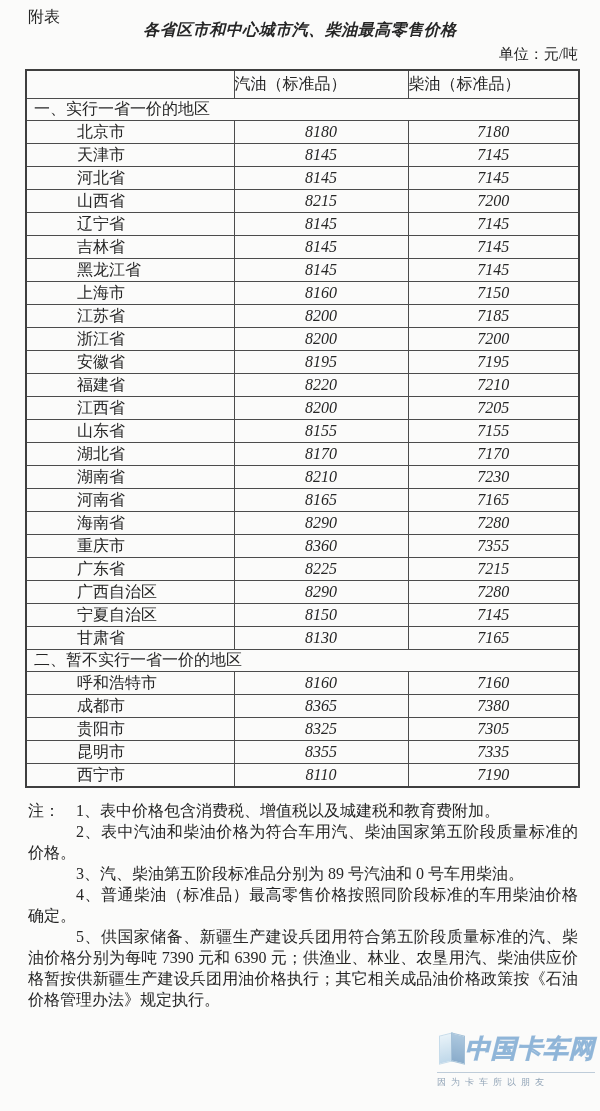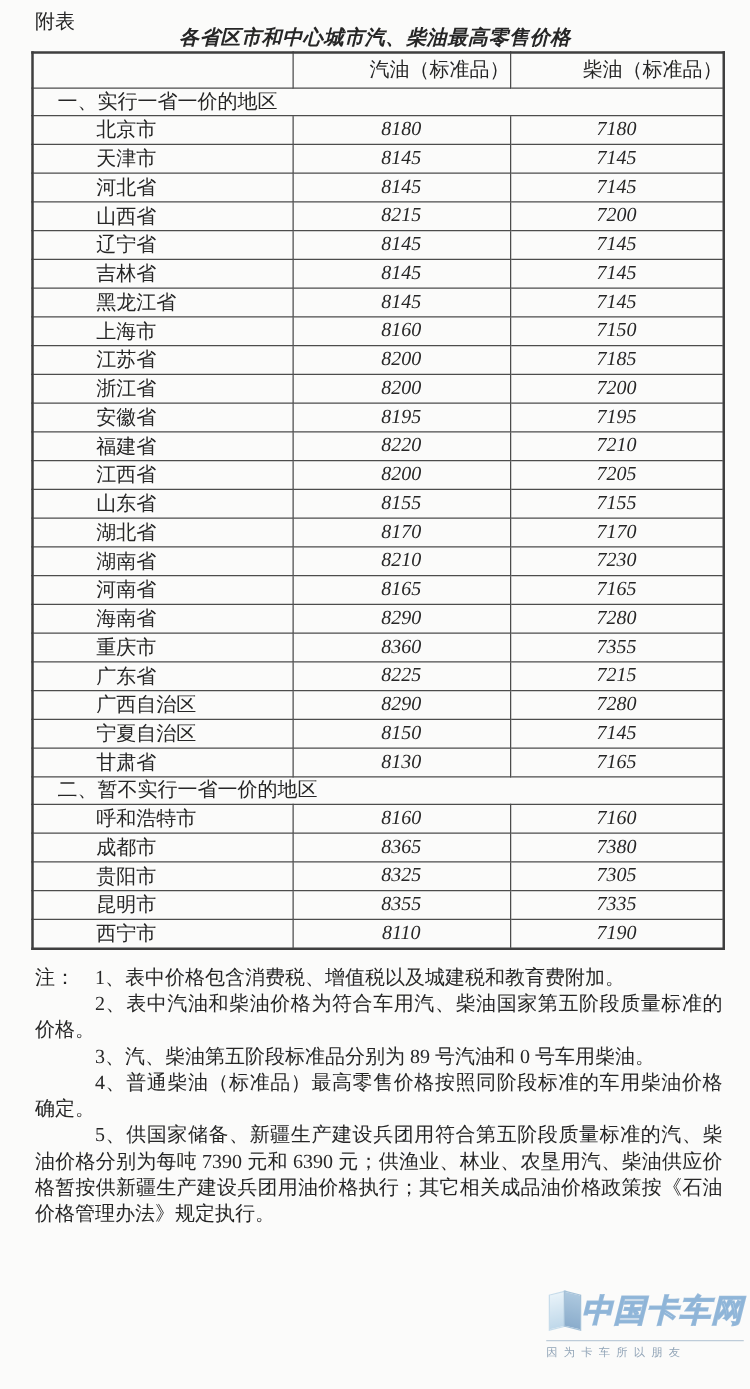--- a/index.html
+++ b/index.html
@@ -36,25 +36,25 @@
     border: 2px solid #3f3f3f;
   }
   .price-table th, .price-table td {
     border: 1px solid #4c4c4c;
     font-size: 16px;
     font-weight: normal;
     padding: 0;
     overflow: hidden;
     white-space: nowrap;
   }
-  .price-table th { height: 27px; text-align: right; }
+  .price-table th { height: 27px; text-align: left; }
   tr.section-row td {
     height: 20px;
     text-align: left;
-    padding-left: 19px;
+    padding-left: 7px;
   }
   tr.data-row td { height: 22px; }
   td.region-cell { text-align: left; padding-left: 50px; }
   td.num-cell {
     text-align: center;
     font-family: "Liberation Serif", "DejaVu Serif", serif;
     font-style: italic;
   }
   .notes {
     margin: 12px 22px 0 28px;
@@ -106,20 +106,21 @@
 </style>
 </head>
 <body>
 
 <div class="sheet">
 
   <div class="corner-label">附表</div>
 
   <div class="doc-title">各省区市和中心城市汽、柴油最高零售价格</div>
 
+  <div class="unit-label">单位：元/吨</div>
 
   <table class="price-table">
     <colgroup>
       <col style="width:208px">
       <col style="width:174px">
       <col style="width:171px">
     </colgroup>
     <thead>
       <tr>
         <th></th>

